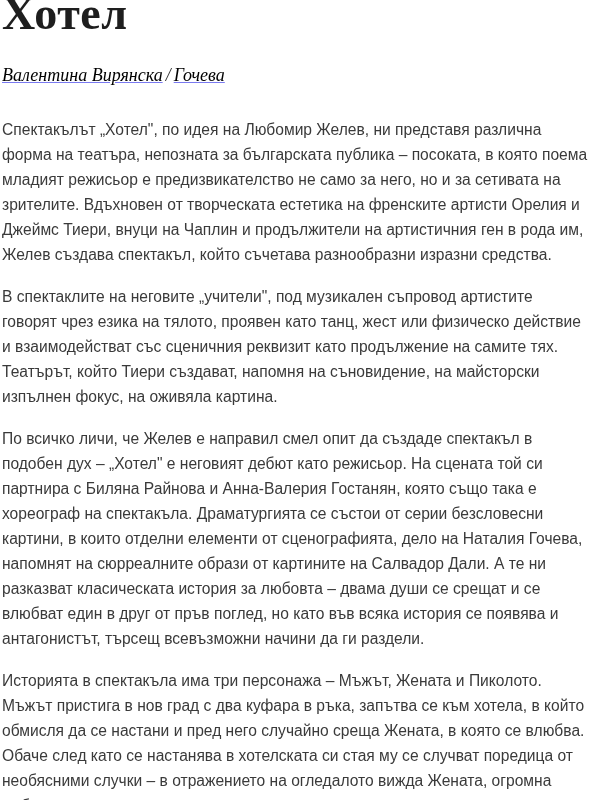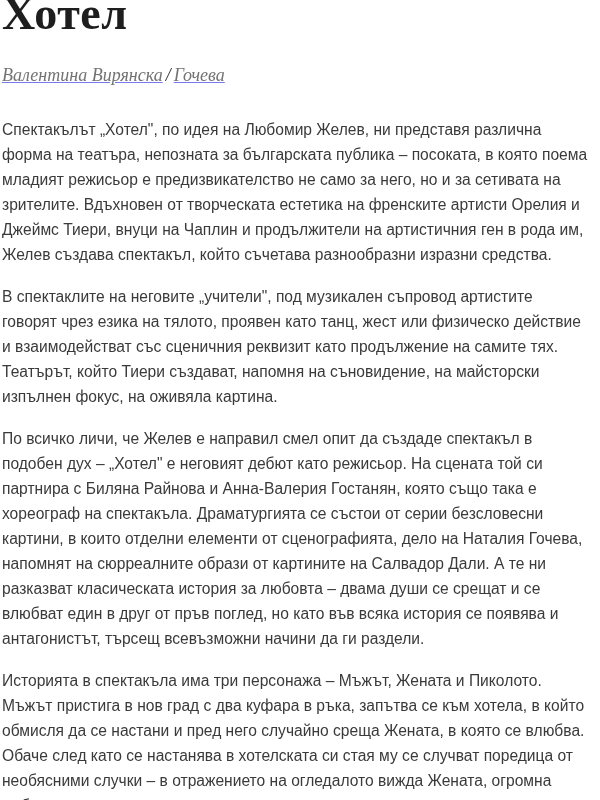--- a/index.html
+++ b/index.html
@@ -33,21 +33,21 @@
       left: 2px;
       top: 64px;
       font-family: "Liberation Serif", "DejaVu Serif", serif;
       font-style: italic;
       font-size: 18px;
       line-height: 22px;
       color: #222;
       white-space: nowrap;
     }
     .byline a {
-      color: #737373;
+      color: #000000;
       text-decoration: underline;
       text-decoration-color: #7a7af0;
     }
     .byline .sep {
       color: #333;
       font-style: italic;
       margin: 0 3px;
     }
     .article {
       position: absolute;

